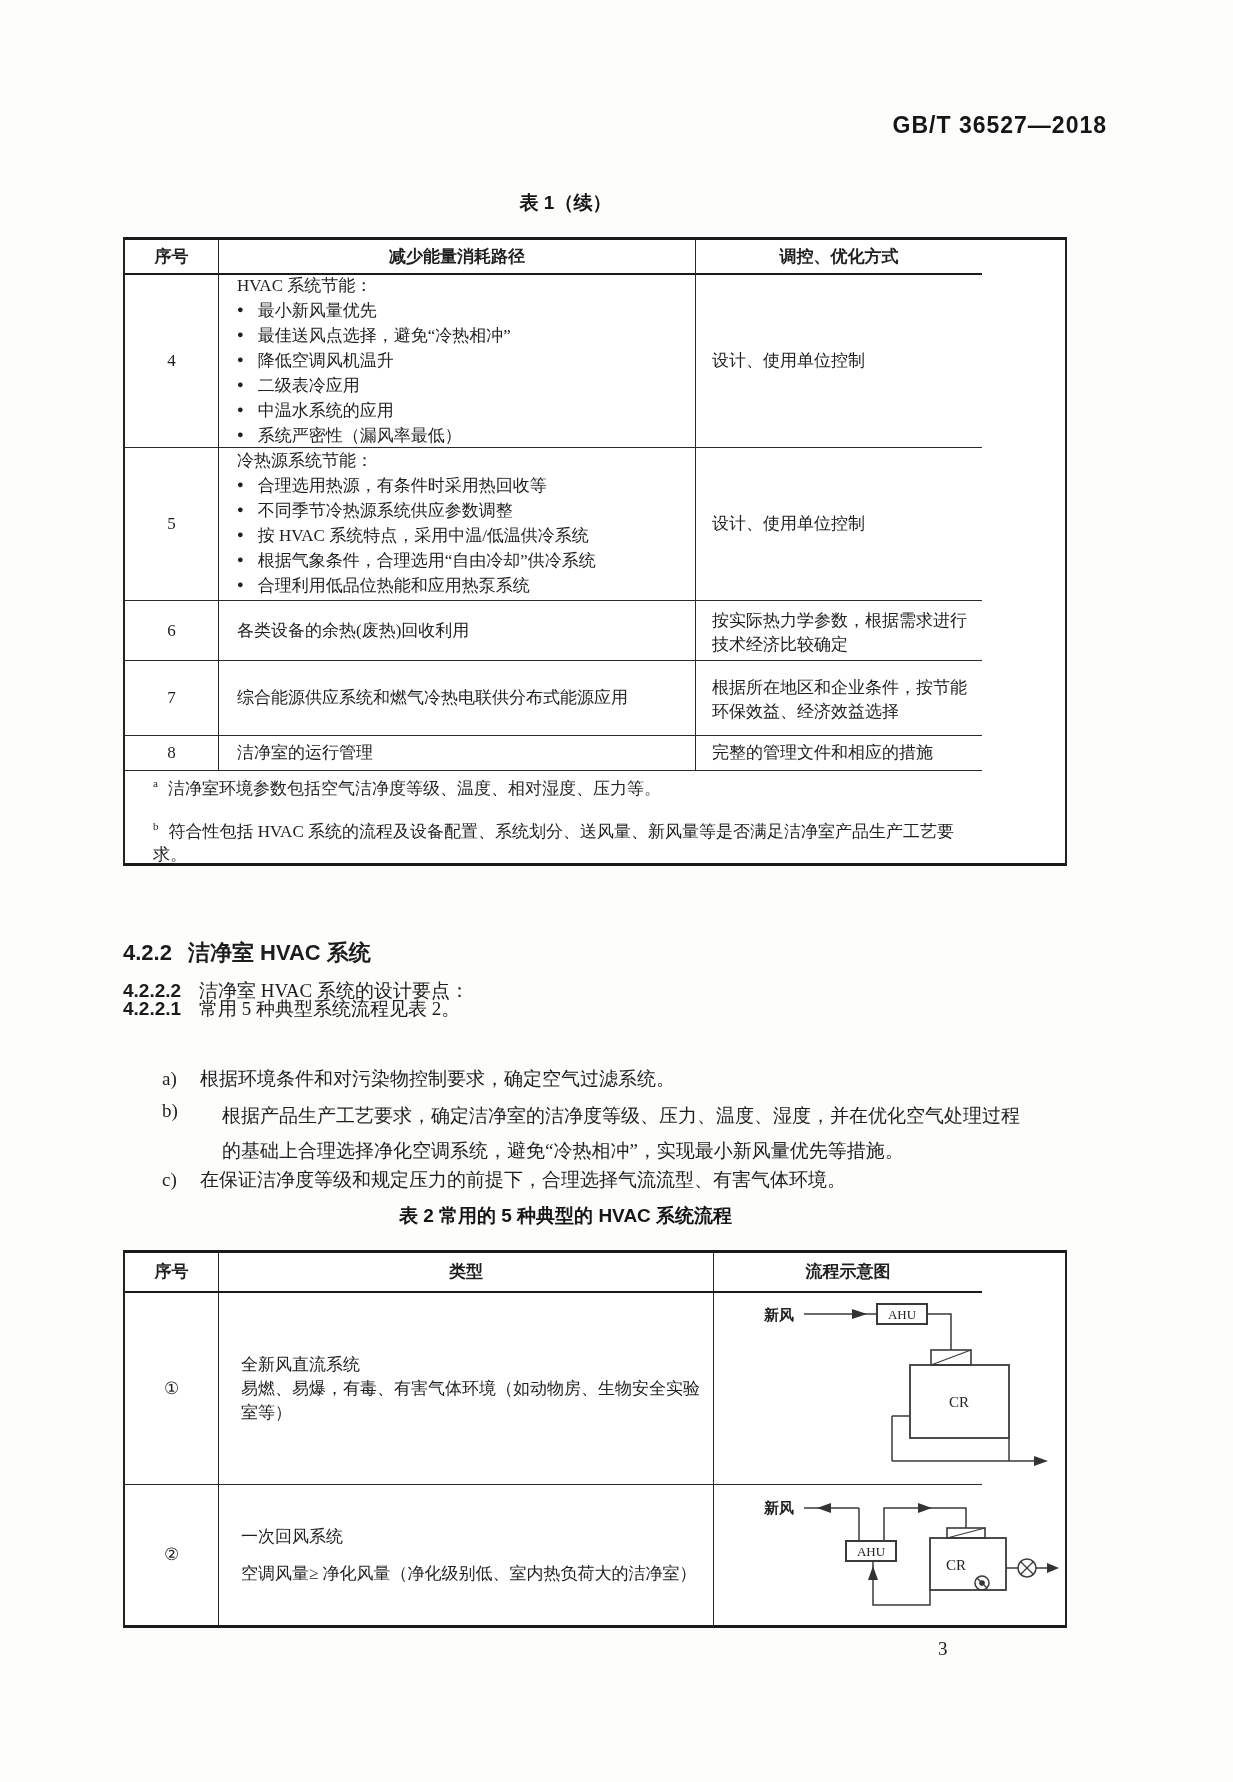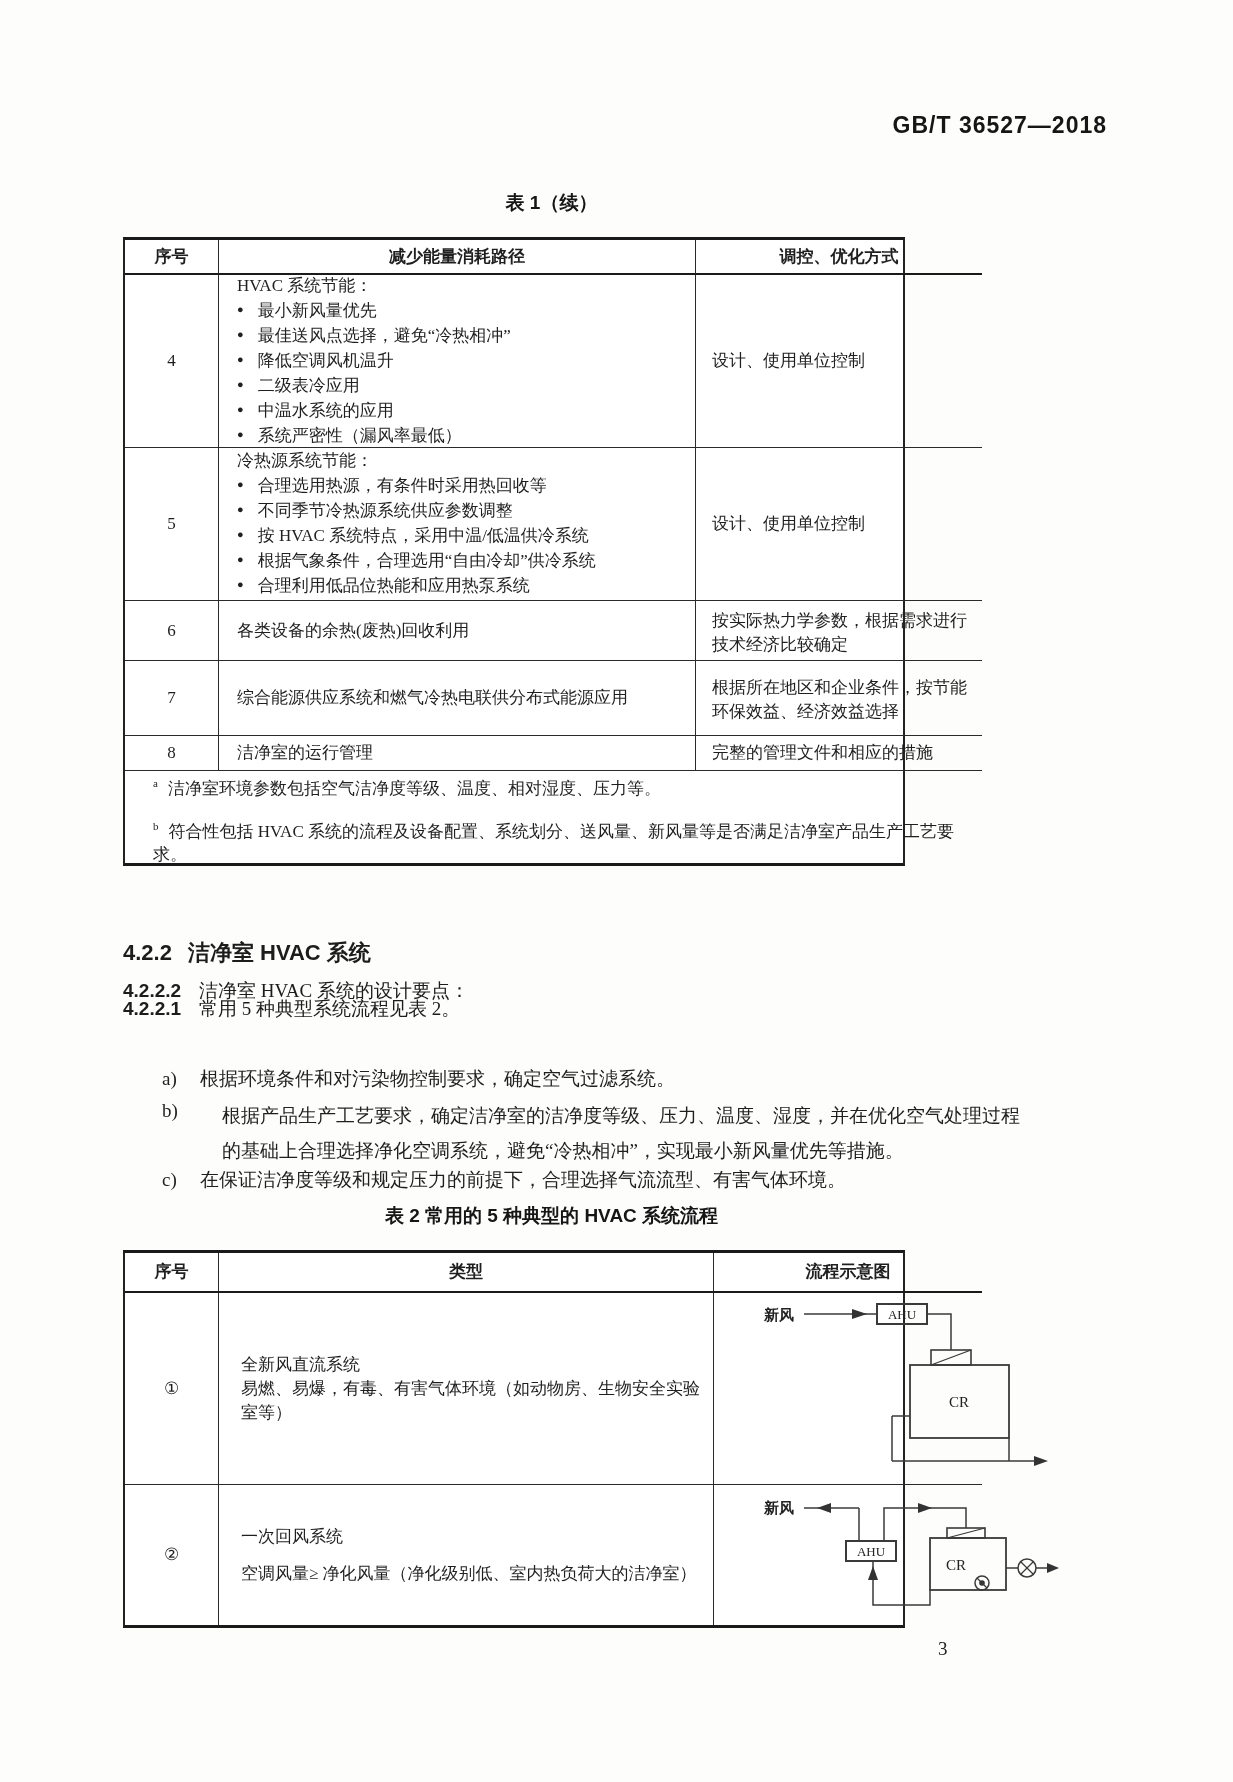--- a/index.html
+++ b/index.html
@@ -6,26 +6,26 @@
   body{
     width:1233px;height:1782px;background:#fdfdfc;position:relative;
     font-family:"Liberation Serif", serif;color:#1f1f1f;
     -webkit-font-smoothing:antialiased;
   }
   .abs{position:absolute;}
   
   .std-no{top:112px;right:126px;font-family:"Liberation Sans",sans-serif;
     font-weight:bold;font-size:23px;letter-spacing:1px;color:#161616;}
   
-  .tbl-title{left:123px;width:857px;text-align:center;
+  .tbl-title{left:137px;width:857px;text-align:center;
     font-family:"Liberation Sans",sans-serif;font-weight:bold;font-size:19px;color:#161616;}
   .t1-title{top:190px;}
   .t2-title{top:1203px;}
   
-  .gtbl{left:123px;width:782px;display:grid;box-sizing:border-box;
+  .gtbl{left:123px;width:944px;display:grid;box-sizing:border-box;
     border:2px solid #222;border-top:3px solid #1a1a1a;border-bottom:3px solid #1a1a1a;
     background:#fff;}
   .gtbl .c{box-sizing:border-box;border-right:1.6px solid #2a2a2a;border-bottom:1.6px solid #2a2a2a;
     position:relative;display:flex;flex-direction:column;justify-content:center;
     font-size:17px;line-height:24px;color:#1f1f1f;overflow:visible;}
   .gtbl .c.lastcol{border-right:none;}
   .gtbl .c.lastrow{border-bottom:none;gap:13px;}
   .gtbl .hd{align-items:center;justify-content:center;
     font-family:"Liberation Sans",sans-serif;font-weight:bold;font-size:17px;
     border-bottom:2.4px solid #1a1a1a;}

